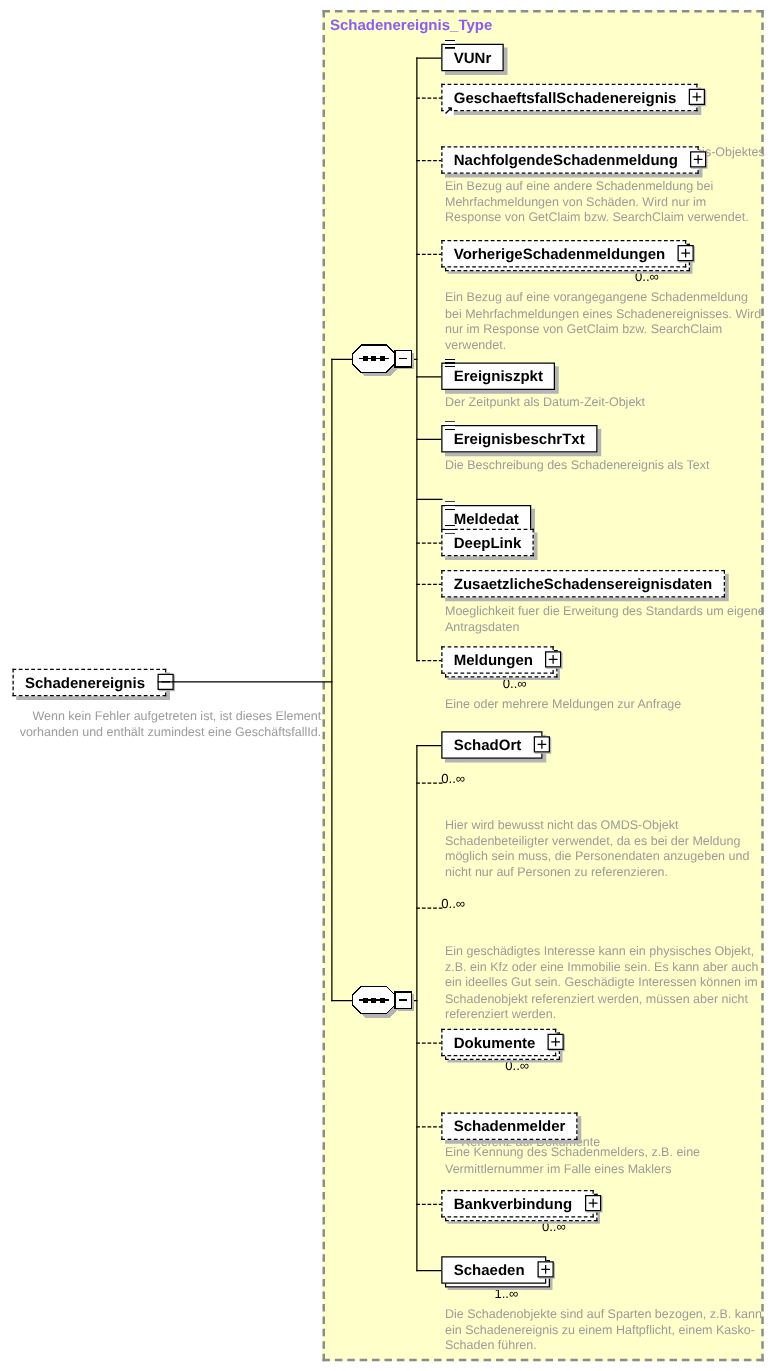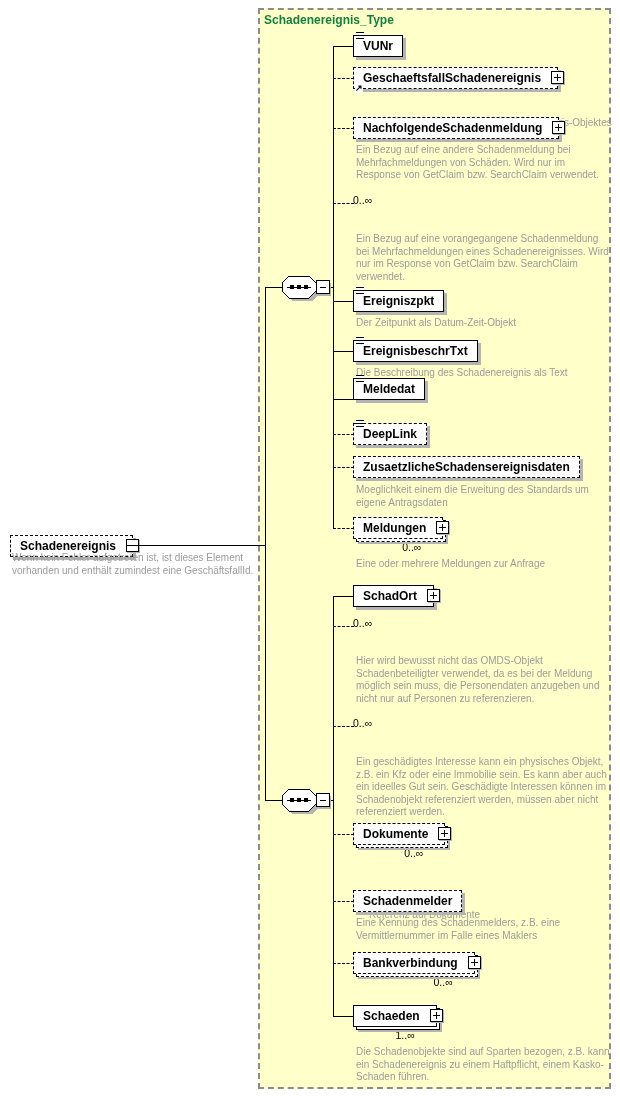--- a/index.html
+++ b/index.html
@@ -2,21 +2,21 @@
 <html><head>
 <meta charset="utf-8">
 <style>
   :root{ --shadow:#b4b4b4; }
   html,body{margin:0;padding:0;background:#fff;}
   #stage{position:relative;width:620px;height:1097px;background:#fff;overflow:hidden;
          font-family:"Liberation Sans",sans-serif;}
   
   #panel{position:absolute;left:258px;top:8px;width:349px;height:1077px;
          background:#ffffc9;border:2px dashed #8c8c8c;}
-  #panel-title{position:absolute;left:264px;top:13px;font-size:12px;font-weight:bold;color:#15803d;}
+  #panel-title{position:absolute;left:264px;top:13px;font-size:12px;font-weight:bold;color:#8b5cf6;}
   
   .stub{position:absolute;height:0;border-top:1px solid #000;}
   .stub.opt{border-top-style:dashed;}
   .trunk{position:absolute;width:1px;background:#000;}
   .hline{position:absolute;height:1px;background:#000;}
   
   .node{position:absolute;white-space:nowrap;}
   .boxwrap{position:relative;display:inline-block;vertical-align:top;}
   .ghost{position:absolute;left:3px;top:3px;right:-3px;bottom:-3px;background:#fff;
          box-shadow:2px 2px 0 var(--shadow);}
@@ -36,21 +36,21 @@
   
   .tl{position:absolute;left:2px;top:-4px;width:8px;height:7px;
       background:repeating-linear-gradient(to bottom,#000 0 1px,transparent 1px 3px) #fff;}
   
   .la{position:absolute;left:1px;bottom:-5px;font-size:9px;line-height:9px;color:#000;background:#fff;}
   
   .occurs{margin-top:2px;text-align:right;padding-right:22px;font-size:10.5px;color:#000;}
   .ann{position:absolute;left:356px;width:256px;font-size:10px;line-height:12.5px;color:#9c9c9c;}
   
   #root-node{position:absolute;left:10px;top:535px;}
-  #root-ann{left:12px;top:552px;width:245px;}
+  #root-ann{left:12px;top:568px;width:245px;text-align:right;}
   #root-line{top:545px;left:126px;width:140px;}
   #left-trunk{left:265px;top:287px;height:514px;}
   .seq{position:absolute;}
 </style>
 </head>
 <body>
 
 <div id="stage">
 
   <div id="panel"></div>
@@ -100,35 +100,35 @@
       <div class="trunk" style="left: 333px; top: 46px; height: 483px;"></div>
       <div class="stub req" style="left: 333px; top: 46px; width: 21px;"></div>
       <div class="node" style="left: 353px; top: 35px;"><div class="boxwrap single"><div class="nodebox req"><span class="tl"></span><span>VUNr</span></div></div></div>
       <div class="stub opt" style="left: 333px; top: 78px; width: 21px;"></div>
       <div class="node" style="left: 353px; top: 67px;"><div class="boxwrap single"><div class="nodebox opt hasplus"><span class="la">↗</span><span>GeschaeftsfallSchadenereignis</span><span class="pm plus"></span></div></div></div>
       <div class="ann" style="top: 93px; margin-top: 24px;">GeschäftsfallId der Anlage des Schadenereignis-Objektes</div>
       <div class="stub opt" style="left: 333px; top: 128px; width: 21px;"></div>
       <div class="node" style="left: 353px; top: 117px;"><div class="boxwrap single"><div class="nodebox opt hasplus"><span>NachfolgendeSchadenmeldung</span><span class="pm plus"></span></div></div></div>
       <div class="ann" style="top: 144px;">Ein Bezug auf eine andere Schadenmeldung bei Mehrfachmeldungen von Schäden. Wird nur im Response von GetClaim bzw. SearchClaim verwendet.</div>
       <div class="stub opt" style="left: 333px; top: 203px; width: 21px;"></div>
-      <div class="node" style="left: 353px; top: 192px;"><div class="occurs">0..∞</div></div>
+      <div class="node" style="left: 353px; top: 192px;"><div class="boxwrap"><div class="ghost opt"></div><div class="nodebox opt hasplus"><span>VorherigeSchadenmeldungen</span><span class="pm plus"></span></div></div><div class="occurs">0..∞</div></div>
       <div class="ann" style="top: 233px;">Ein Bezug auf eine vorangegangene Schadenmeldung bei Mehrfachmeldungen eines Schadenereignisses. Wird nur im Response von GetClaim bzw. SearchClaim verwendet.</div>
       <div class="stub req" style="left: 333px; top: 301px; width: 21px;"></div>
       <div class="node" style="left: 353px; top: 290px;"><div class="boxwrap single"><div class="nodebox req"><span class="tl"></span><span>Ereigniszpkt</span></div></div></div>
       <div class="ann" style="top: 317px;">Der Zeitpunkt als Datum-Zeit-Objekt</div>
       <div class="stub req" style="left: 333px; top: 351px; width: 21px;"></div>
       <div class="node" style="left: 353px; top: 340px;"><div class="boxwrap single"><div class="nodebox req"><span class="tl"></span><span>EreignisbeschrTxt</span></div></div></div>
       <div class="ann" style="top: 367px;">Die Beschreibung des Schadenereignis als Text</div>
       <div class="stub req" style="left: 333px; top: 399px; width: 21px;"></div>
-      <div class="node" style="left: 353px; top: 378px;"><div class="boxwrap single"><div class="nodebox req"><span class="tl"></span><span>Meldedat</span></div></div></div>
+      <div class="node" style="left: 353px; top: 404px;"><div class="boxwrap single"><div class="nodebox req"><span class="tl"></span><span>Meldedat</span></div></div></div>
       <div class="stub opt" style="left: 333px; top: 434px; width: 21px;"></div>
       <div class="node" style="left: 353px; top: 423px; text-align: right;"><div class="boxwrap single"><div class="nodebox opt"><span class="tl"></span><span>DeepLink</span></div></div></div>
       <div class="stub opt" style="left: 333px; top: 467px; width: 21px;"></div>
       <div class="node" style="left: 353px; top: 456px;"><div class="boxwrap single"><div class="nodebox opt"><span>ZusaetzlicheSchadensereignisdaten</span></div></div></div>
-      <div class="ann" style="top: 484px;">Moeglichkeit einem die Erweitung des Standards um eigene Antragsdaten</div>
+      <div class="ann" style="top: 484px;">Moeglichkeit fuer die Erweitung des Standards um eigene Antragsdaten</div>
       <div class="stub opt" style="left: 333px; top: 528px; width: 21px;"></div>
       <div class="node" style="left: 353px; top: 517px;"><div class="boxwrap"><div class="ghost opt"></div><div class="nodebox opt hasplus"><span>Meldungen</span><span class="pm plus"></span></div></div><div class="occurs">0..∞</div></div>
       <div class="ann" style="top: 558px;">Eine oder mehrere Meldungen zur Anfrage</div>
       <div class="trunk" style="left: 333px; top: 596px; height: 421px;"></div>
       <div class="stub req" style="left: 333px; top: 596px; width: 21px;"></div>
       <div class="node" style="left: 353px; top: 585px;"><div class="boxwrap single"><div class="nodebox req hasplus"><span>SchadOrt</span><span class="pm plus"></span></div></div></div>
       <div class="stub opt" style="left: 333px; top: 626px; width: 21px;"></div>
       <div class="node" style="left: 353px; top: 615px;"><div class="occurs">0..∞</div></div>
       <div class="ann" style="top: 655px;">Hier wird bewusst nicht das OMDS-Objekt Schadenbeteiligter verwendet, da es bei der Meldung möglich sein muss, die Personendaten anzugeben und nicht nur auf Personen zu referenzieren.</div>
       <div class="stub opt" style="left: 333px; top: 726px; width: 21px;"></div>

